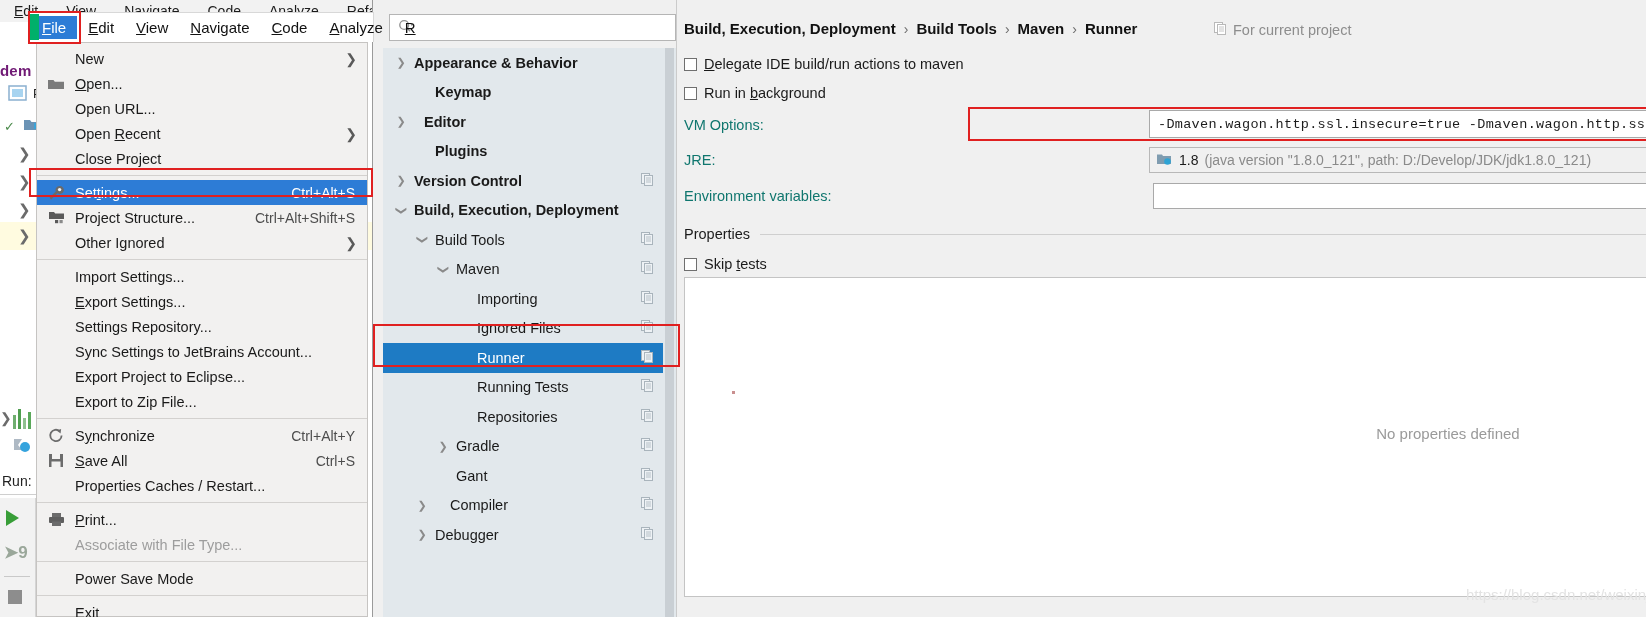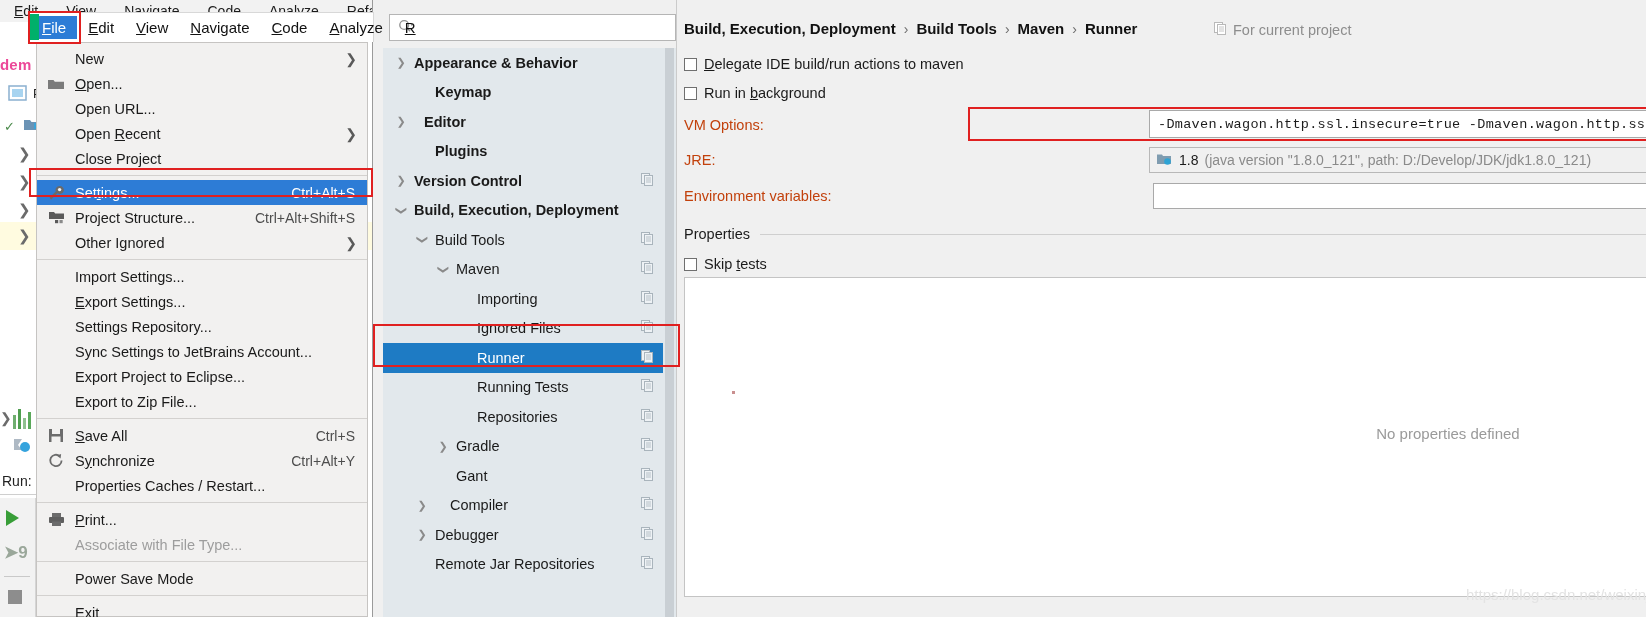--- a/index.html
+++ b/index.html
@@ -18,22 +18,22 @@
     background: #f2f2f2; color: #222; font-size: 14px;
     display: flex; align-items: center; gap: 28px; padding-left: 14px;
   }
   .ide-bg-menubar span { color: #1b1b1b; }
   .ide-bg-menubar span u { text-decoration: underline; }
   .ide-left-strip {
     position: absolute; left: 0; top: 22px; width: 372px; height: 595px;
     background: #ffffff;
   }
   .bg-proj-label {
-    position: absolute; left: 0; top: 34px; font-size: 15px; font-weight: bold;
-    color: #ec4899; letter-spacing: .2px;
+    position: absolute; left: 0; top: 40px; font-size: 15px; font-weight: bold;
+    color: #701a75; letter-spacing: .2px;
   }
   .bg-tool-icon {
     position: absolute; left: 7px; width: 22px; height: 18px;
   }
   .bg-tree-row {
     position: absolute; left: 0; width: 372px; height: 28px;
     display: flex; align-items: center;
   }
   .bg-chev { color: #6b6b6b; font-size: 15px; margin-left: 18px; }
   .bg-row-hl { background: #fffbe0; }
@@ -174,21 +174,21 @@
   .cbrow {
     position: absolute; display: flex; align-items: center; gap: 7px;
     font-size: 14.5px; color: #1a1a1a;
   }
   .cbox {
     width: 13px; height: 13px; background: #fff; border: 1px solid #6f6f6f; flex: none;
   }
   .lbl u { text-decoration: underline; }
 
   .fieldrow { position: absolute; display: flex; align-items: center; }
-  .fieldlabel { font-size: 14.5px; color: #c2410c; }
+  .fieldlabel { font-size: 14.5px; color: #0f766e; }
   .vmfield {
     position: absolute; left: 473px; top: 110px; width: 1058px; height: 28px;
     background: #fff; border: 1px solid #a9a9a9;
     display: flex; align-items: center; padding-left: 8px;
     font-family: "Liberation Mono", monospace; font-size: 13.5px; color: #1c1c1c;
     letter-spacing: .3px;
   }
   .vm-redbox {
     position: absolute; left: 292px; top: 107px; width: 1243px; height: 34px;
     border: 2px solid #e02020; z-index: 20; pointer-events: none;
@@ -483,32 +483,20 @@
             <span class="chev">❯</span>
             <span class="tlabel" style="margin-left: 5px;">Debugger</span>
             <span class="copy-ic"><svg width="13" height="13" viewBox="0 0 13 13">
                 <rect x="0.5" y="0.5" width="8" height="10" fill="#eef2f5" stroke="#a9b4bc"></rect>
                 <rect x="3.5" y="2.5" width="8" height="10" fill="#eef2f5" stroke="#a9b4bc"></rect>
                 <line x1="5" y1="5" x2="10" y2="5" stroke="#b6c0c7"></line>
                 <line x1="5" y1="7" x2="10" y2="7" stroke="#b6c0c7"></line>
                 <line x1="5" y1="9" x2="10" y2="9" stroke="#b6c0c7"></line>
               </svg></span>
           </div>
-          <div class="tree-row">
-            <span style="width: 31px; flex: 0 0 auto;"></span>
-            <span class="chev"></span>
-            <span class="tlabel" style="margin-left: 5px;">Remote Jar Repositories</span>
-            <span class="copy-ic"><svg width="13" height="13" viewBox="0 0 13 13">
-                <rect x="0.5" y="0.5" width="8" height="10" fill="#eef2f5" stroke="#a9b4bc"></rect>
-                <rect x="3.5" y="2.5" width="8" height="10" fill="#eef2f5" stroke="#a9b4bc"></rect>
-                <line x1="5" y1="5" x2="10" y2="5" stroke="#b6c0c7"></line>
-                <line x1="5" y1="7" x2="10" y2="7" stroke="#b6c0c7"></line>
-                <line x1="5" y1="9" x2="10" y2="9" stroke="#b6c0c7"></line>
-              </svg></span>
-          </div>
         </div>
       <div class="tree-scroll">
         <div class="tree-thumb"></div>
       </div>
     </div>
     <div class="redbox-runner"></div>
 
     <div class="content">
       <div class="content-divider"></div>
 
@@ -671,37 +659,37 @@
       <div class="menu-item">
         <span>Export Project to Eclipse...</span>
       </div>
       <div class="menu-item">
         <span>Export to Zip File...</span>
       </div>
       <div class="menu-sep"></div>
       <div class="menu-item">
         <span class="mic">
           <svg width="16" height="15" viewBox="0 0 16 15">
+            <path d="M13.6 7.5a5.7 5.7 0 1 1-1.9-4.3" fill="none" stroke="#6c6c6c" stroke-width="1.8"></path>
+            <path d="M8.6 2.6 L13.1 1 L12.6 5.4 Z" fill="#6c6c6c"></path>
+          </svg>
+        </span>
+        <span>S<u>y</u>nchronize</span>
+        <span class="shortcut">Ctrl+Alt+Y</span>
+      </div>
+      <div class="menu-item">
+        <span class="mic">
+          <svg width="16" height="15" viewBox="0 0 16 15">
             <rect x="1" y="1" width="14" height="13" fill="#6c6c6c"></rect>
             <rect x="4" y="1" width="8" height="5" fill="#f2f1f0"></rect>
             <rect x="3.5" y="8.5" width="9" height="5.5" fill="#f2f1f0"></rect>
           </svg>
         </span>
         <span><u>S</u>ave All</span>
         <span class="shortcut">Ctrl+S</span>
-      </div>
-      <div class="menu-item">
-        <span class="mic">
-          <svg width="16" height="15" viewBox="0 0 16 15">
-            <path d="M13.6 7.5a5.7 5.7 0 1 1-1.9-4.3" fill="none" stroke="#6c6c6c" stroke-width="1.8"></path>
-            <path d="M8.6 2.6 L13.1 1 L12.6 5.4 Z" fill="#6c6c6c"></path>
-          </svg>
-        </span>
-        <span>S<u>y</u>nchronize</span>
-        <span class="shortcut">Ctrl+Alt+Y</span>
       </div>
       <div class="menu-item">
         <span>Properties Caches / Restart...</span>
       </div>
       <div class="menu-sep"></div>
       <div class="menu-item">
         <span class="mic">
           <svg width="17" height="15" viewBox="0 0 17 15">
             <rect x="4" y="1" width="9" height="4" fill="#6c6c6c"></rect>
             <rect x="1" y="5" width="15" height="6" rx="1" fill="#5f5f5f"></rect>

